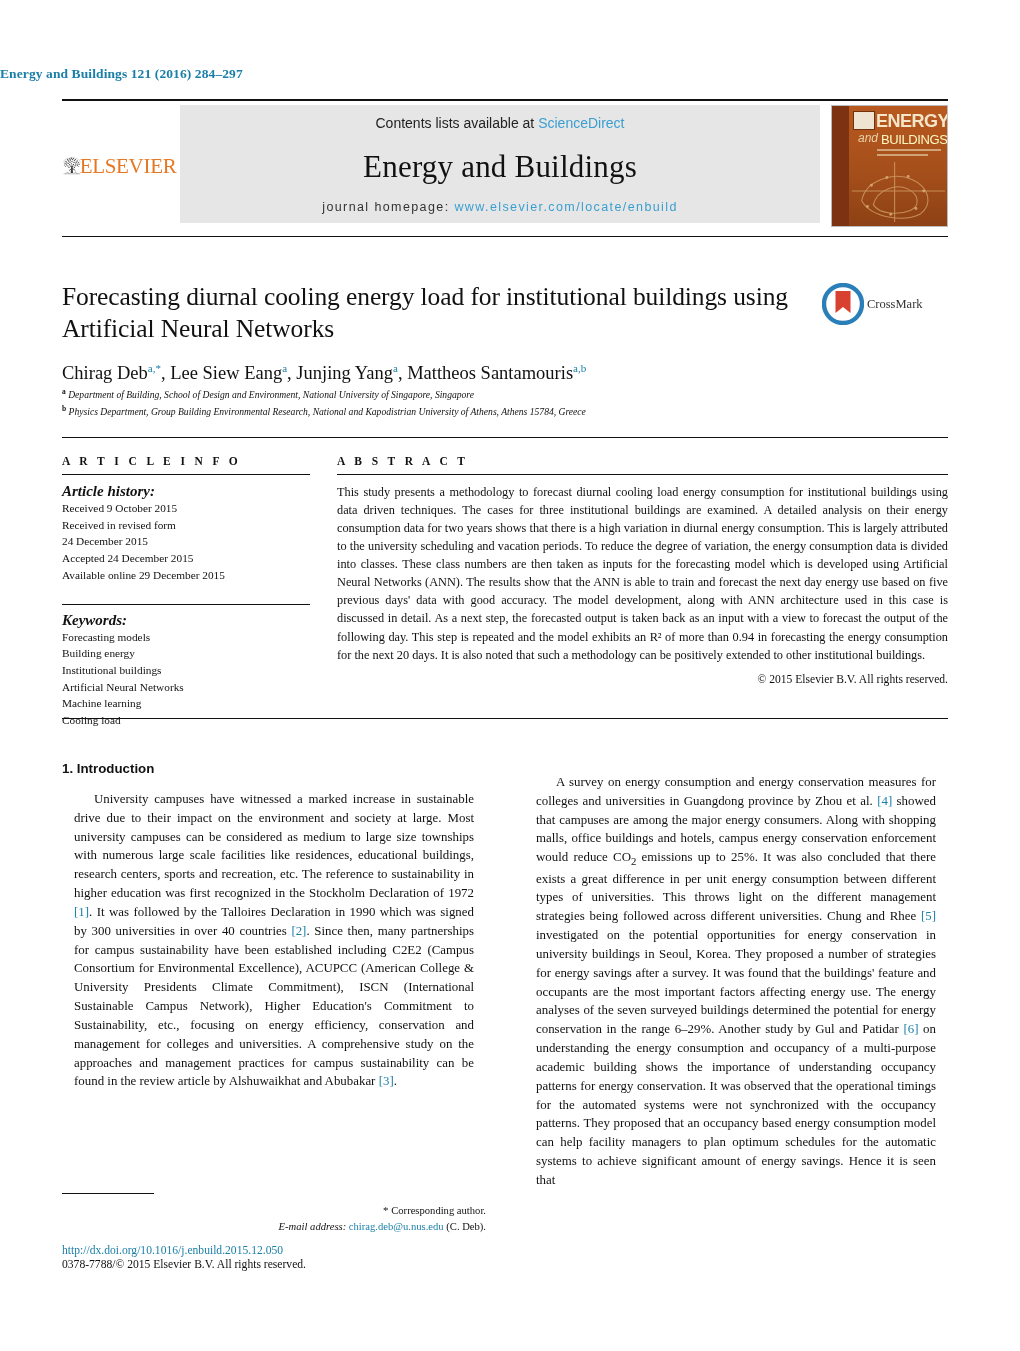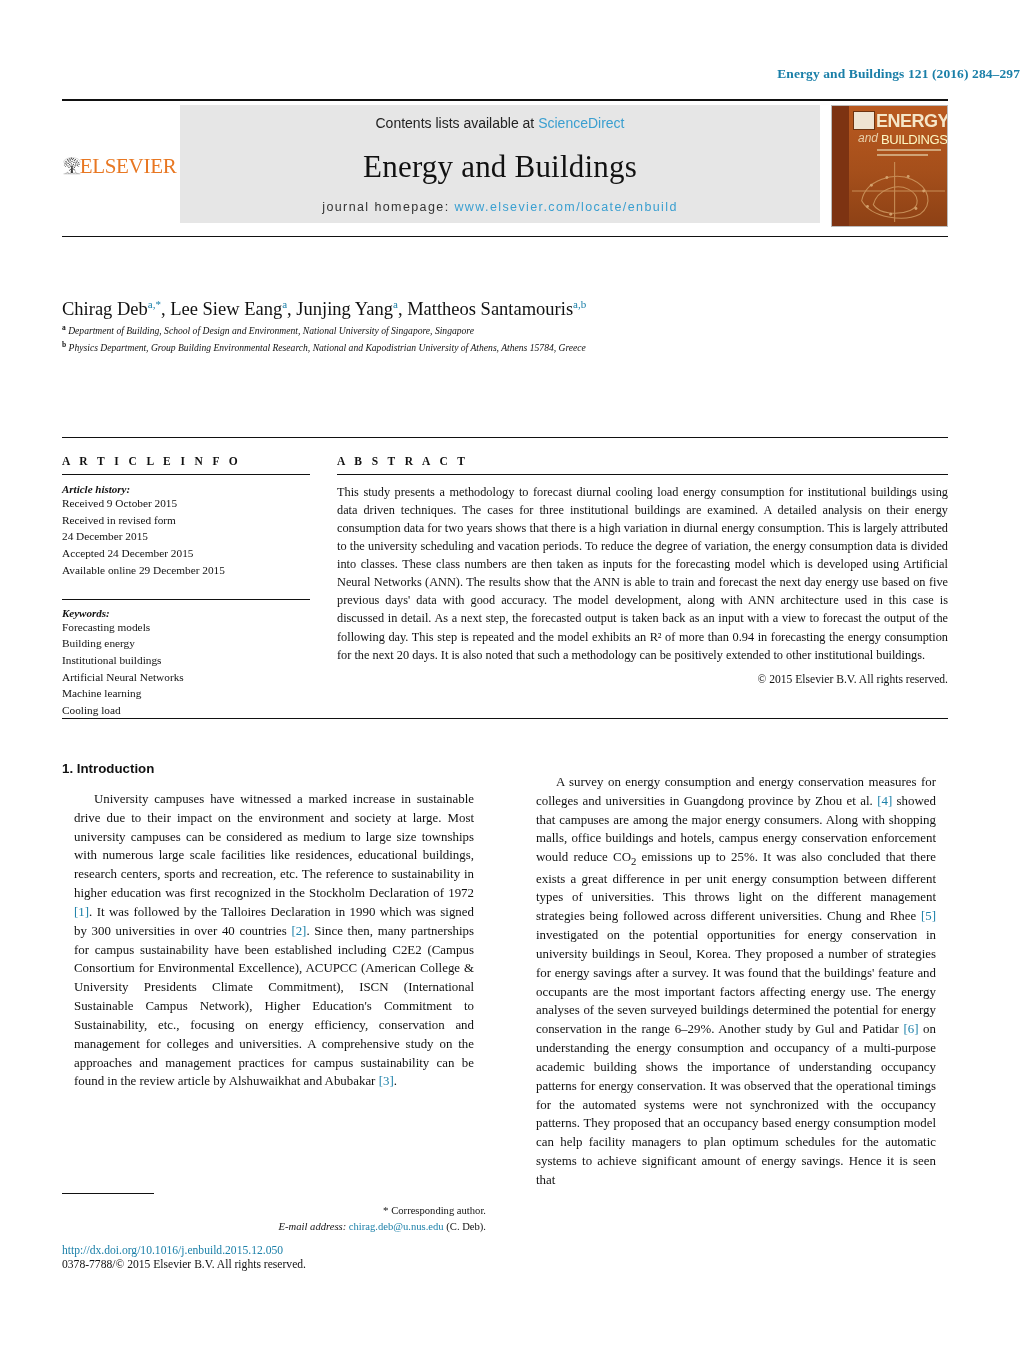--- a/index.html
+++ b/index.html
@@ -21,21 +21,21 @@
     position: relative;
     box-sizing: border-box;
   }
 
   
   .running-head {
     position: absolute;
     top: 66px;
     left: 0;
     width: 1020px;
-    text-align: right;
+    text-align: left;
     font-family: "Liberation Serif", serif;
     font-weight: bold;
     font-size: 13.5px;
     color: #1a7fa8;
     letter-spacing: .1px;
   }
 
   
   .masthead {
     position: absolute;
@@ -233,21 +233,21 @@
     letter-spacing: 3.4px;
     color: #111;
     margin-bottom: 7px;
   }
   .rule-thin { border-top: 1px solid #111; margin-bottom: 8px; }
 
   .hist-title, .kw-title {
     font-family: "Liberation Serif", serif;
     font-style: italic;
     font-weight: bold;
-    font-size: 11px;
+    font-size: 15px;
     color: #111;
   }
   .info-line {
     font-family: "Liberation Serif", serif;
     font-size: 11.3px;
     line-height: 1.48;
     color: #111;
   }
   .kw-block { margin-top: 20px; }
   .kw-block .rule-thin { margin-bottom: 7px; }
@@ -452,20 +452,31 @@
               <circle cx="66" cy="48" r="1.5"></circle>
               <circle cx="40" cy="54" r="1.5"></circle>
             <circle cx="16" cy="46" r="1.5"></circle>
           </g>
         </svg>
       </div>
     </div>
   </div>
 
   <div class="title-wrap">
+    <div class="title-row">
+      <h1 class="title">Forecasting diurnal cooling energy load for institutional buildings using Artificial Neural Networks</h1>
+      <div class="crossmark">
+        <svg width="42" height="42" viewBox="0 0 42 42">
+          <circle cx="21" cy="21" r="19" fill="#ffffff" stroke="#2a7fb8" stroke-width="4.4"></circle>
+          <circle cx="21" cy="21" r="14.4" fill="#ffffff"></circle>
+          <path d="M13.5 8 H28.5 V30 L21 24 L13.5 30 Z" fill="#d8402f"></path>
+        </svg>
+        <span class="cm-text">CrossMark</span>
+      </div>
+    </div>
 
     <div class="authors">Chirag Deb<sup>a,<span class="star">*</span></sup>, Lee Siew Eang<sup>a</sup>, Junjing Yang<sup>a</sup>, Mattheos Santamouris<sup>a,b</sup></div>
 
     <div class="affil">
       <div>
         <sup>a</sup>
         <span>Department of Building, School of Design and Environment, National University of Singapore, Singapore</span>
       </div>
       <div>
         <sup>b</sup>

